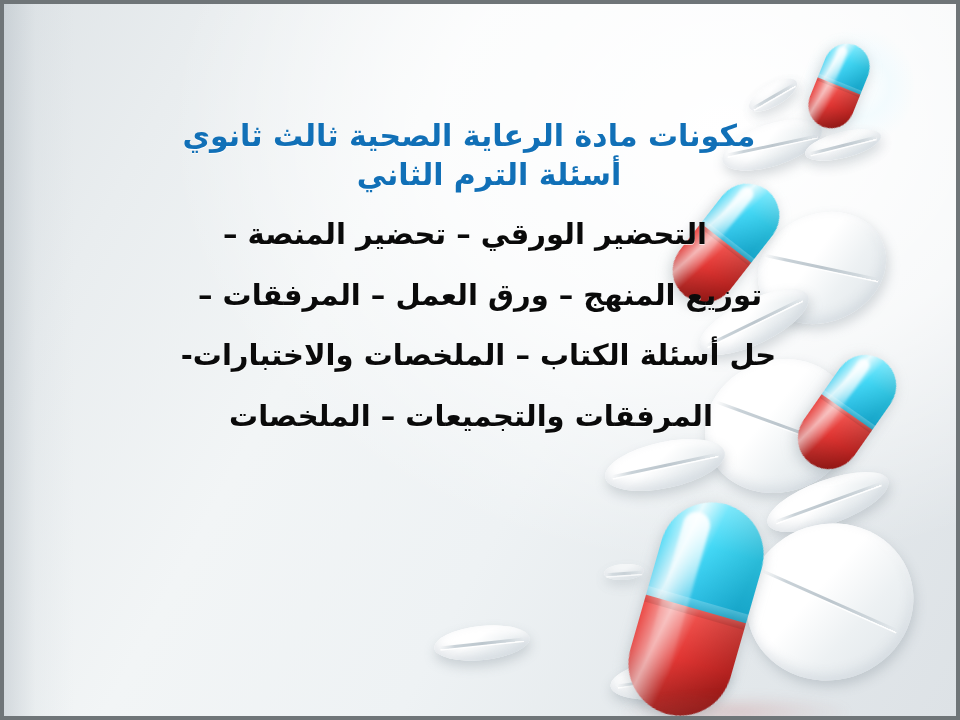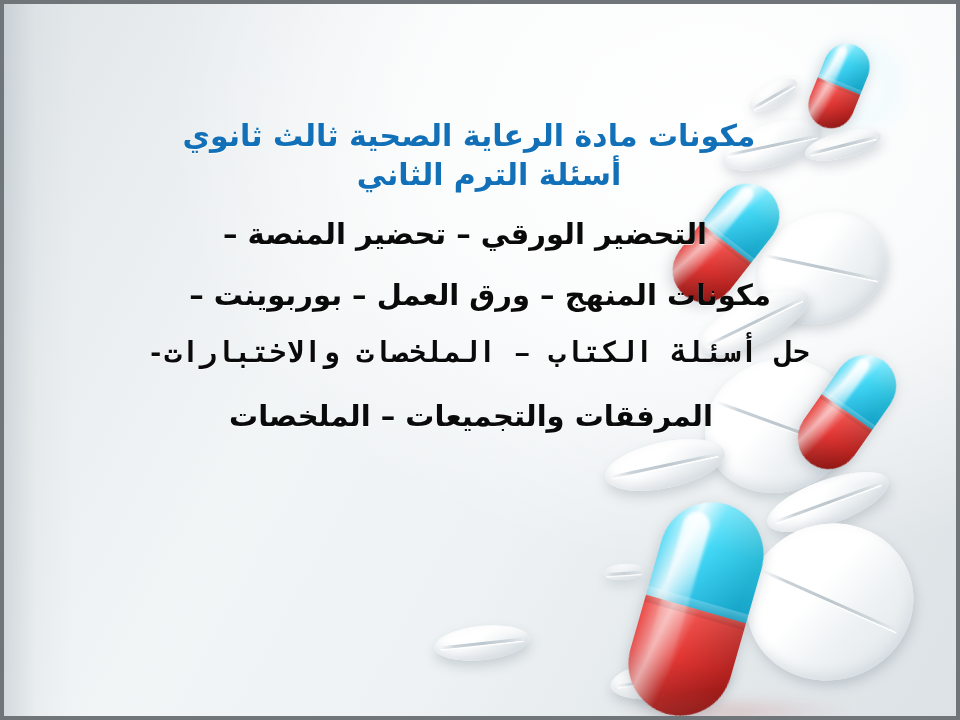--- a/index.html
+++ b/index.html
@@ -183,21 +183,21 @@
     color: #0a0a0a;
     font-weight: bold;
     font-size: 29px;
     line-height: 1.40;
     direction: rtl;
     text-shadow: 0 1px 0 rgba(255,255,255,0.7);
   }
   .body-line { display: block; white-space: nowrap; margin-top: 20px; }
   #body-line-1 { padding-right: 30px; }
   #body-line-2 { padding-right: 0px; }
-  #body-line-3 { padding-right: 3px; font-family: Liberation Mono, monospace; }
+  #body-line-3 { padding-right: 3px; }
   #body-line-4 { padding-right: 18px; }
 </style>
 </head>
 <body>
 
 <div id="slide">
 
   <div class="art">
 
     <div id="capsule-glow"></div>
@@ -272,19 +272,19 @@
 
   <div class="text-layer">
 
     <div class="title-block">
       <span class="title-line" id="title-line-1">مكونات مادة الرعاية الصحية ثالث ثانوي</span>
       <span class="title-line" id="title-line-2">أسئلة الترم الثاني</span>
     </div>
 
     <div class="body-block">
       <span class="body-line" id="body-line-1">التحضير الورقي – تحضير المنصة –</span>
-      <span class="body-line" id="body-line-2">مكونات المنهج – ورق العمل – بوربوينت –</span>
+      <span class="body-line" id="body-line-2">توزيع المنهج – ورق العمل – المرفقات –</span>
       <span class="body-line" id="body-line-3">حل أسئلة الكتاب – الملخصات والاختبارات-</span>
       <span class="body-line" id="body-line-4">المرفقات والتجميعات – الملخصات</span>
     </div>
 
   </div>
 </div>
 
 </body></html>

